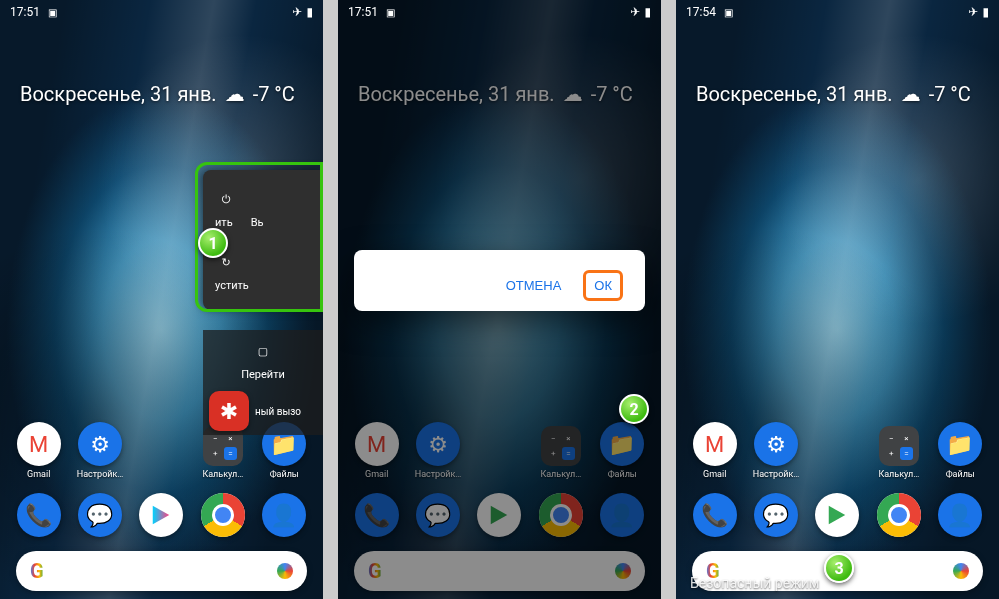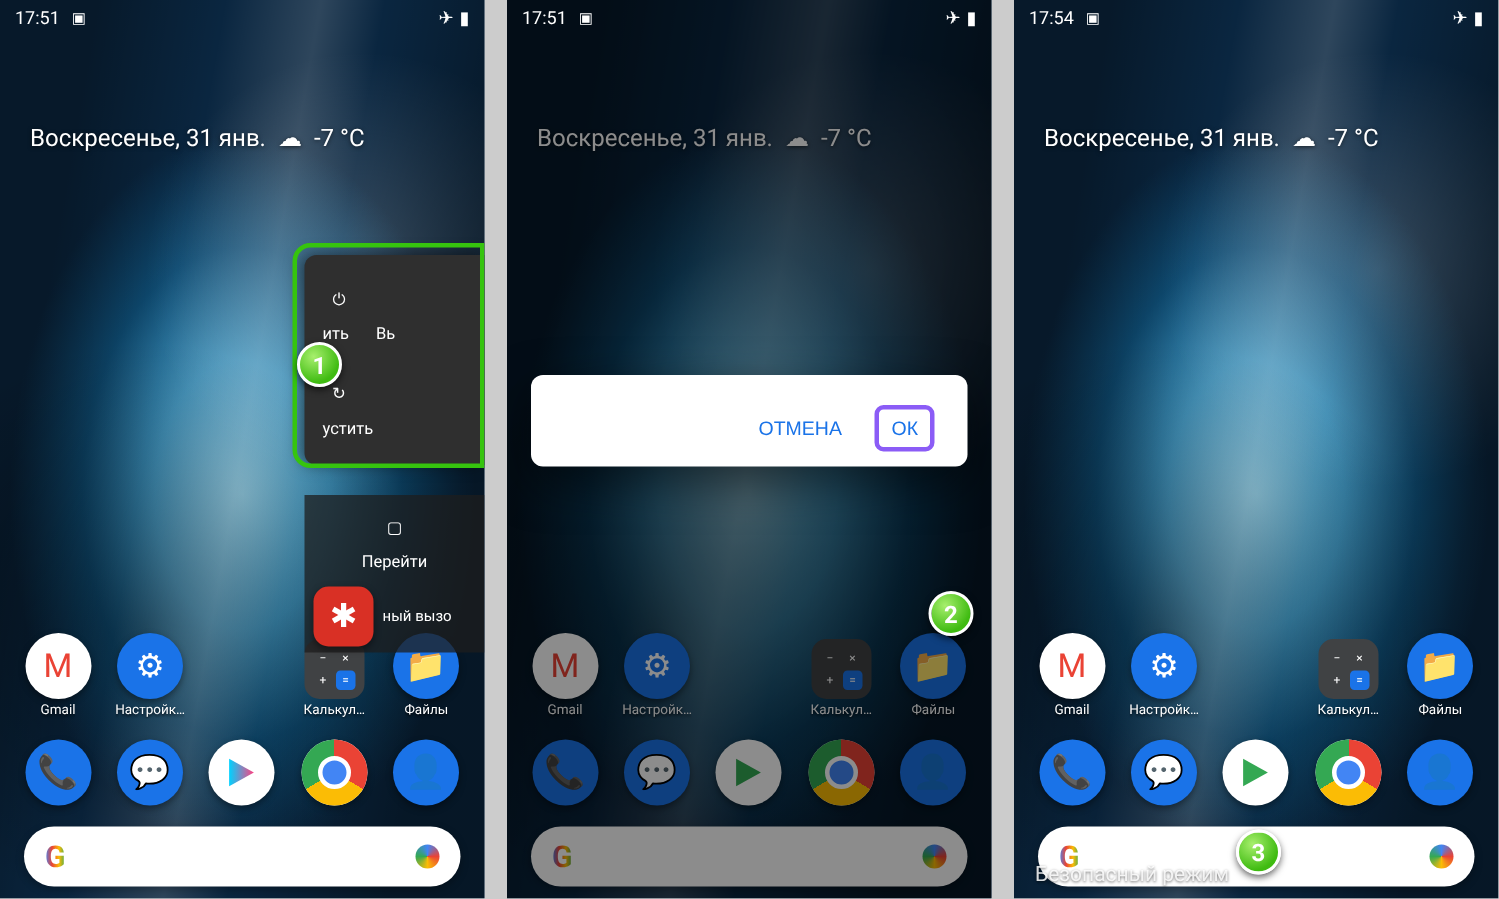--- a/index.html
+++ b/index.html
@@ -12,21 +12,21 @@
     background:
       linear-gradient(100deg, rgba(0,0,0,0.35) 15%, transparent 35%, rgba(255,255,255,0.15) 50%, transparent 60%, rgba(0,0,0,0.4) 85%),
       radial-gradient(circle at 30% 70%, rgba(0,0,0,0.4), transparent 40%),
       radial-gradient(circle at 75% 30%, rgba(255,255,255,0.2), transparent 30%);
   }
   .dim::after { content:""; position:absolute; inset:0; background:rgba(0,0,0,0.45); z-index:5; }
 
   .statusbar { position:absolute; top:0; left:0; right:0; height:24px; display:flex; justify-content:space-between; align-items:center; padding:0 10px; color:#fff; font-size:12px; z-index:30; }
   .status-right { display:flex; gap:4px; align-items:center; }
 
-  .weather { position:absolute; top:82px; left:20px; right:20px; color:#fff; font-size:16px; text-shadow:0 1px 3px rgba(0,0,0,0.6); display:flex; align-items:center; gap:8px; z-index:3; }
+  .weather { position:absolute; top:82px; left:20px; right:20px; color:#fff; font-size:20px; text-shadow:0 1px 3px rgba(0,0,0,0.6); display:flex; align-items:center; gap:8px; z-index:3; }
 
   .dock-area { position:absolute; bottom:0; left:0; right:0; z-index:3; }
   .icon-row { display:flex; justify-content:space-around; align-items:flex-end; padding:0 8px; }
   .app { width:52px; display:flex; flex-direction:column; align-items:center; gap:3px; }
   .app-icon { width:44px; height:44px; border-radius:22px; background:#fff; display:flex; align-items:center; justify-content:center; box-shadow:0 2px 5px rgba(0,0,0,0.4); font-size:22px; }
   .app-label { font-size:9px; color:#fff; text-shadow:0 1px 2px rgba(0,0,0,0.8); white-space:nowrap; overflow:hidden; max-width:52px; text-overflow:ellipsis;}
   .invis-icon { width:44px; height:44px; }
 
   .row-apps { margin-bottom:14px;}
   .row-dock { padding-bottom:14px; }
@@ -45,21 +45,21 @@
 
   
   .aux { position:absolute; right:0; top:330px; width:120px; background:rgba(30,30,30,0.75); padding:10px 6px 4px; z-index:20; display:flex; flex-direction:column; gap:10px; }
 
   
   .dialog { position:absolute; left:16px; right:16px; top:250px; background:#fff; border-radius:8px; padding:20px 22px 10px; z-index:30; box-shadow:0 10px 30px rgba(0,0,0,0.5);}
   .dialog h3 { font-size:17px; font-weight:500; color:#202124; margin-bottom:14px;}
   .dialog p { font-size:13px; color:#5f6368; line-height:1.5; margin-bottom:18px;}
   .dialog-actions { display:flex; justify-content:flex-end; gap:12px; }
   .dlg-btn { color:#1a73e8; font-size:13px; font-weight:500; padding:8px 10px; background:none; border:none; cursor:pointer; text-transform:uppercase;}
-  .highlight2 { border:3px solid #8b5cf6; border-radius:6px; padding:4px 8px;}
+  .highlight2 { border:3px solid #f97316; border-radius:6px; padding:4px 8px;}
 
   
   .badge { position:absolute; width:30px; height:30px; border-radius:50%; background:radial-gradient(circle at 35% 30%, #a7ef6d, #3fbb11 70%); border:2px solid #fff; color:#fff; font-weight:bold; display:flex; align-items:center; justify-content:center; font-size:16px; box-shadow:0 2px 5px rgba(0,0,0,0.6); z-index:40;}
 
   
   .ic-phone{background:#1a73e8;color:#fff;} .ic-msg{background:#1a73e8;color:#fff;}
   .ic-play{background:#fff;}
   .ic-chrome{background:#fff;position:relative;}
   .ic-chrome::after{content:"";position:absolute;width:16px;height:16px;border-radius:50%;background:#4285f4;border:3px solid #fff;}
   .ic-chrome::before{content:"";position:absolute;inset:0;border-radius:50%;background:conic-gradient(#ea4335 0 120deg,#fbbc05 120deg 240deg,#34a853 240deg 360deg);}

